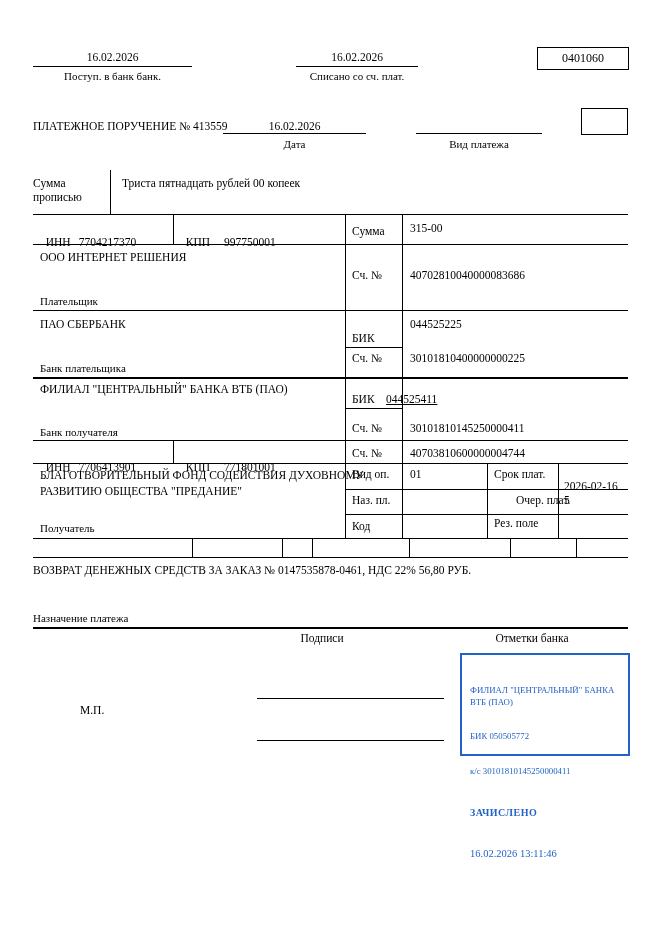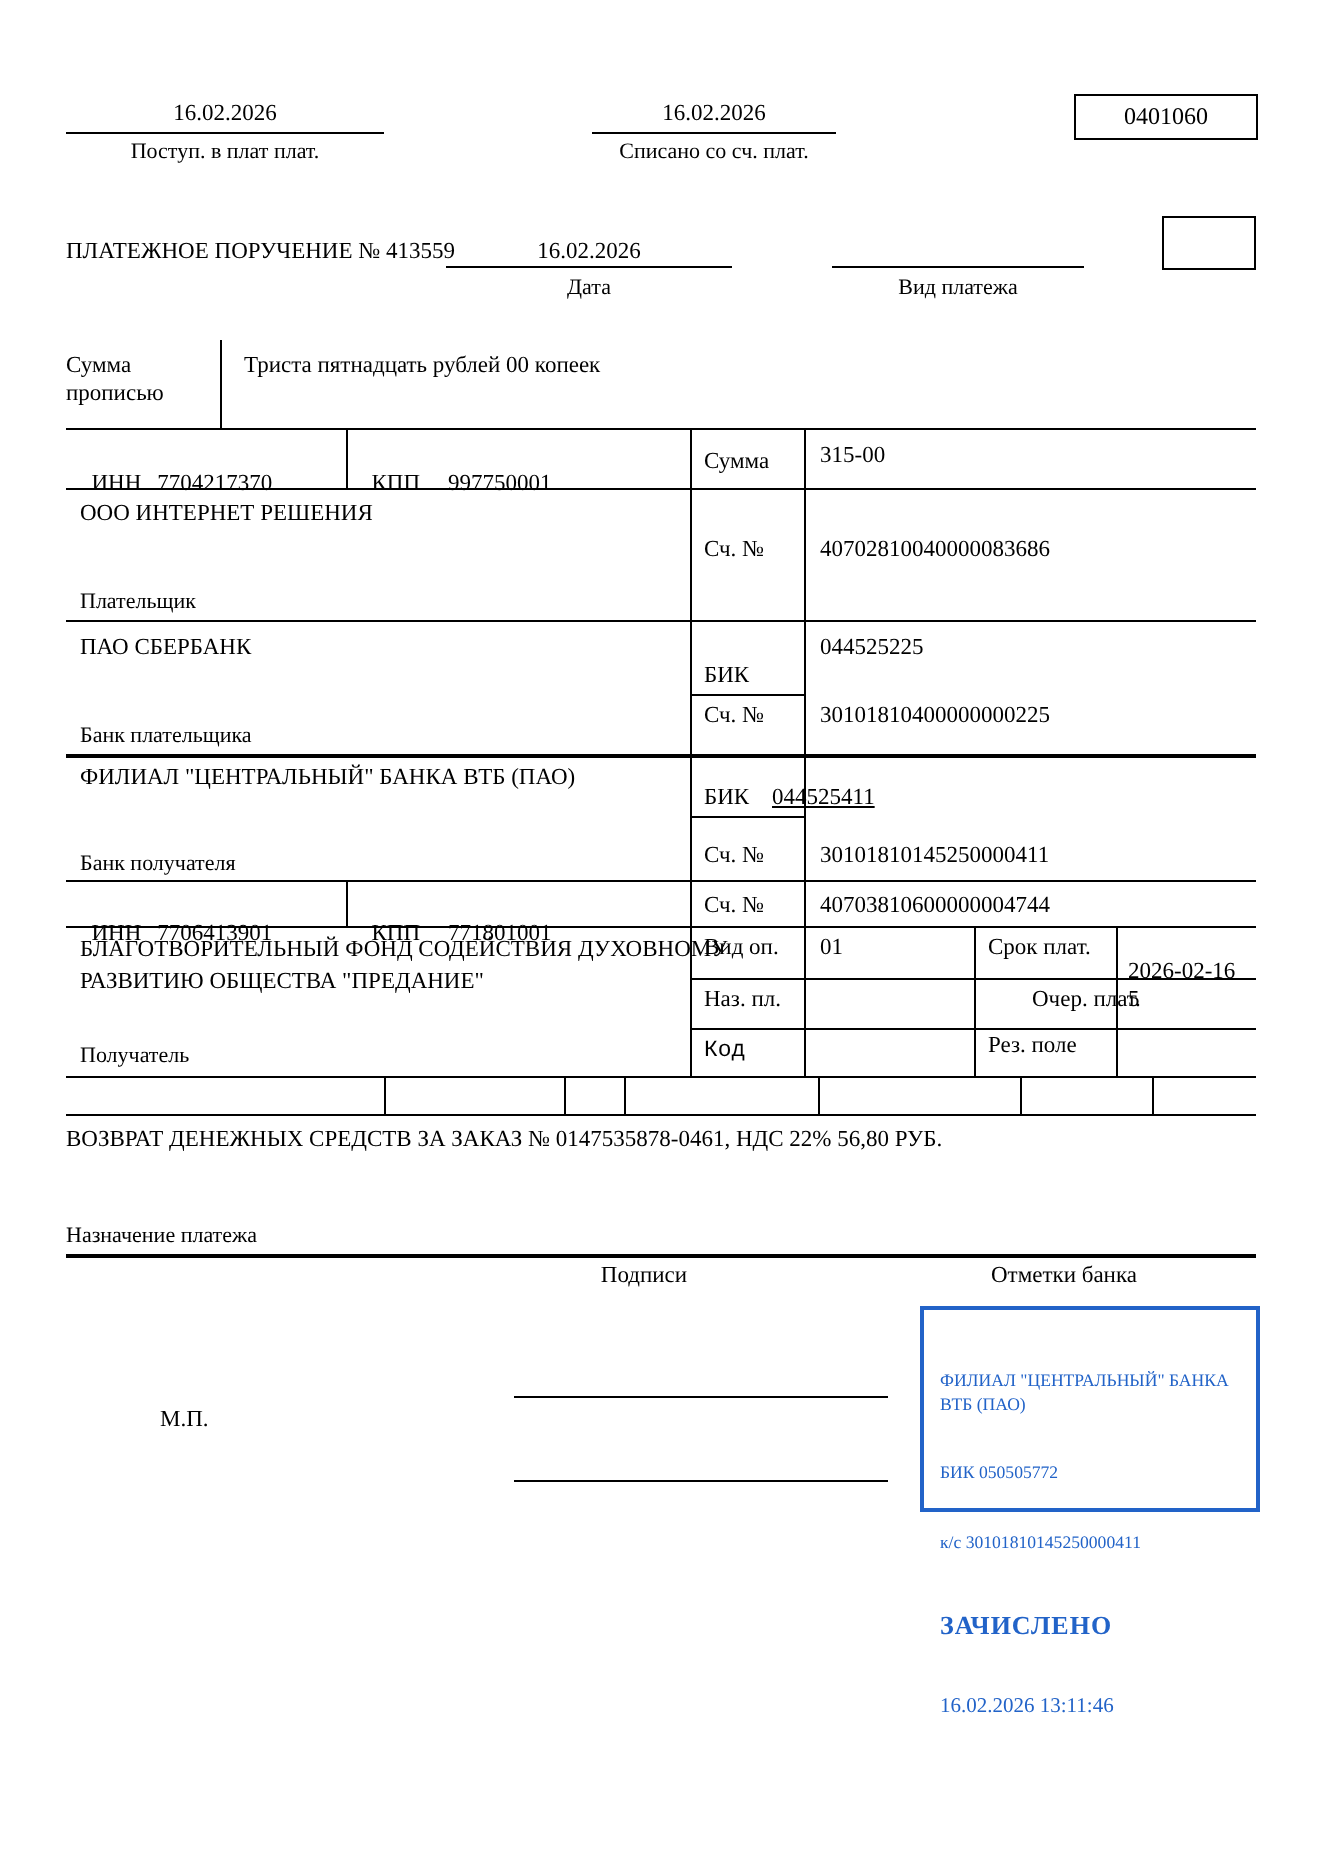--- a/index.html
+++ b/index.html
@@ -17,29 +17,29 @@
        display:flex;align-items:center;justify-content:center;font-size:12px;}
   .pair span+span{margin-left:8px;}
   .pair.wide span+span{margin-left:14px;}
   .wrap2{line-height:16px;}
   .stamp{
     position:absolute;left:460px;top:653px;width:170px;height:103px;
     border:2px solid var(--stamp-color,#2263c8);box-sizing:border-box;
     color:var(--stamp-color,#2263c8);padding:7px 8px;
     font-size:8.8px;line-height:11.5px;white-space:pre;
   }
-  .stamp .status{font-size:13px;font-weight:bold;letter-spacing:.5px;margin-top:4px;line-height:18px;}
+  .stamp .status{font-size:10px;font-weight:bold;letter-spacing:.5px;margin-top:4px;line-height:18px;}
   .stamp .dt{font-size:10.5px;margin-top:3px;}
 </style>
 </head>
 <body>
 
 <div class="t ctr" style="left:33px;top:50px;width:159px;">16.02.2026</div>
 <div class="hl" style="left:33px;top:66px;width:159px;"></div>
-<div class="t ctr sm" style="left:33px;top:69px;width:159px;">Поступ. в плат плат.</div>
+<div class="t ctr sm" style="left:33px;top:69px;width:159px;">Поступ. в банк банк.</div>
 
 <div class="t ctr" style="left:296px;top:50px;width:122px;">16.02.2026</div>
 <div class="hl" style="left:296px;top:66px;width:122px;"></div>
 <div class="t ctr sm" style="left:296px;top:69px;width:122px;">Списано со сч. плат.</div>
 
 <div class="box" style="left:537px;top:47px;width:92px;height:23px;">
   <span>0401060</span>
 </div>
 
 <div class="t" style="left:33px;top:119px;">ПЛАТЕЖНОЕ ПОРУЧЕНИЕ № 413559</div>
@@ -126,21 +126,21 @@
 <div class="t" style="left:352px;top:467px;">Вид оп.</div>
 <div class="t" style="left:410px;top:467px;">01</div>
 <div class="t" style="left:494px;top:467px;">Срок плат.</div>
 <div class="t" style="left:564px;top:467px;margin-top:12px;">2026-02-16</div>
 
 <div class="t" style="left:352px;top:493px;">Наз. пл.</div>
 <div class="t" style="left:410px;top:493px;"></div>
 <div class="t" style="left:516px;top:493px;">Очер. плат.</div>
 <div class="t" style="left:564px;top:493px;">5</div>
 
-<div class="t" style="left:352px;top:519px;font-family:Liberation Mono, monospace;">Код</div>
+<div class="t" style="left:352px;top:519px;">Код</div>
 <div class="t" style="left:410px;top:519px;"></div>
 <div class="t" style="left:494px;top:516px;">Рез. поле</div>
 
 <div class="t" style="left:33px;top:563px;">ВОЗВРАТ ДЕНЕЖНЫХ СРЕДСТВ ЗА ЗАКАЗ № 0147535878-0461, НДС 22% 56,80 РУБ.</div>
 <div class="t sm" style="left:33px;top:611px;">Назначение платежа</div>
 <div class="hl thick" style="left:33px;top:627px;width:595px;"></div>
 
 <div class="t ctr" style="left:223px;top:631px;width:198px;">Подписи</div>
 <div class="t ctr" style="left:447px;top:631px;width:170px;">Отметки банка</div>
 

